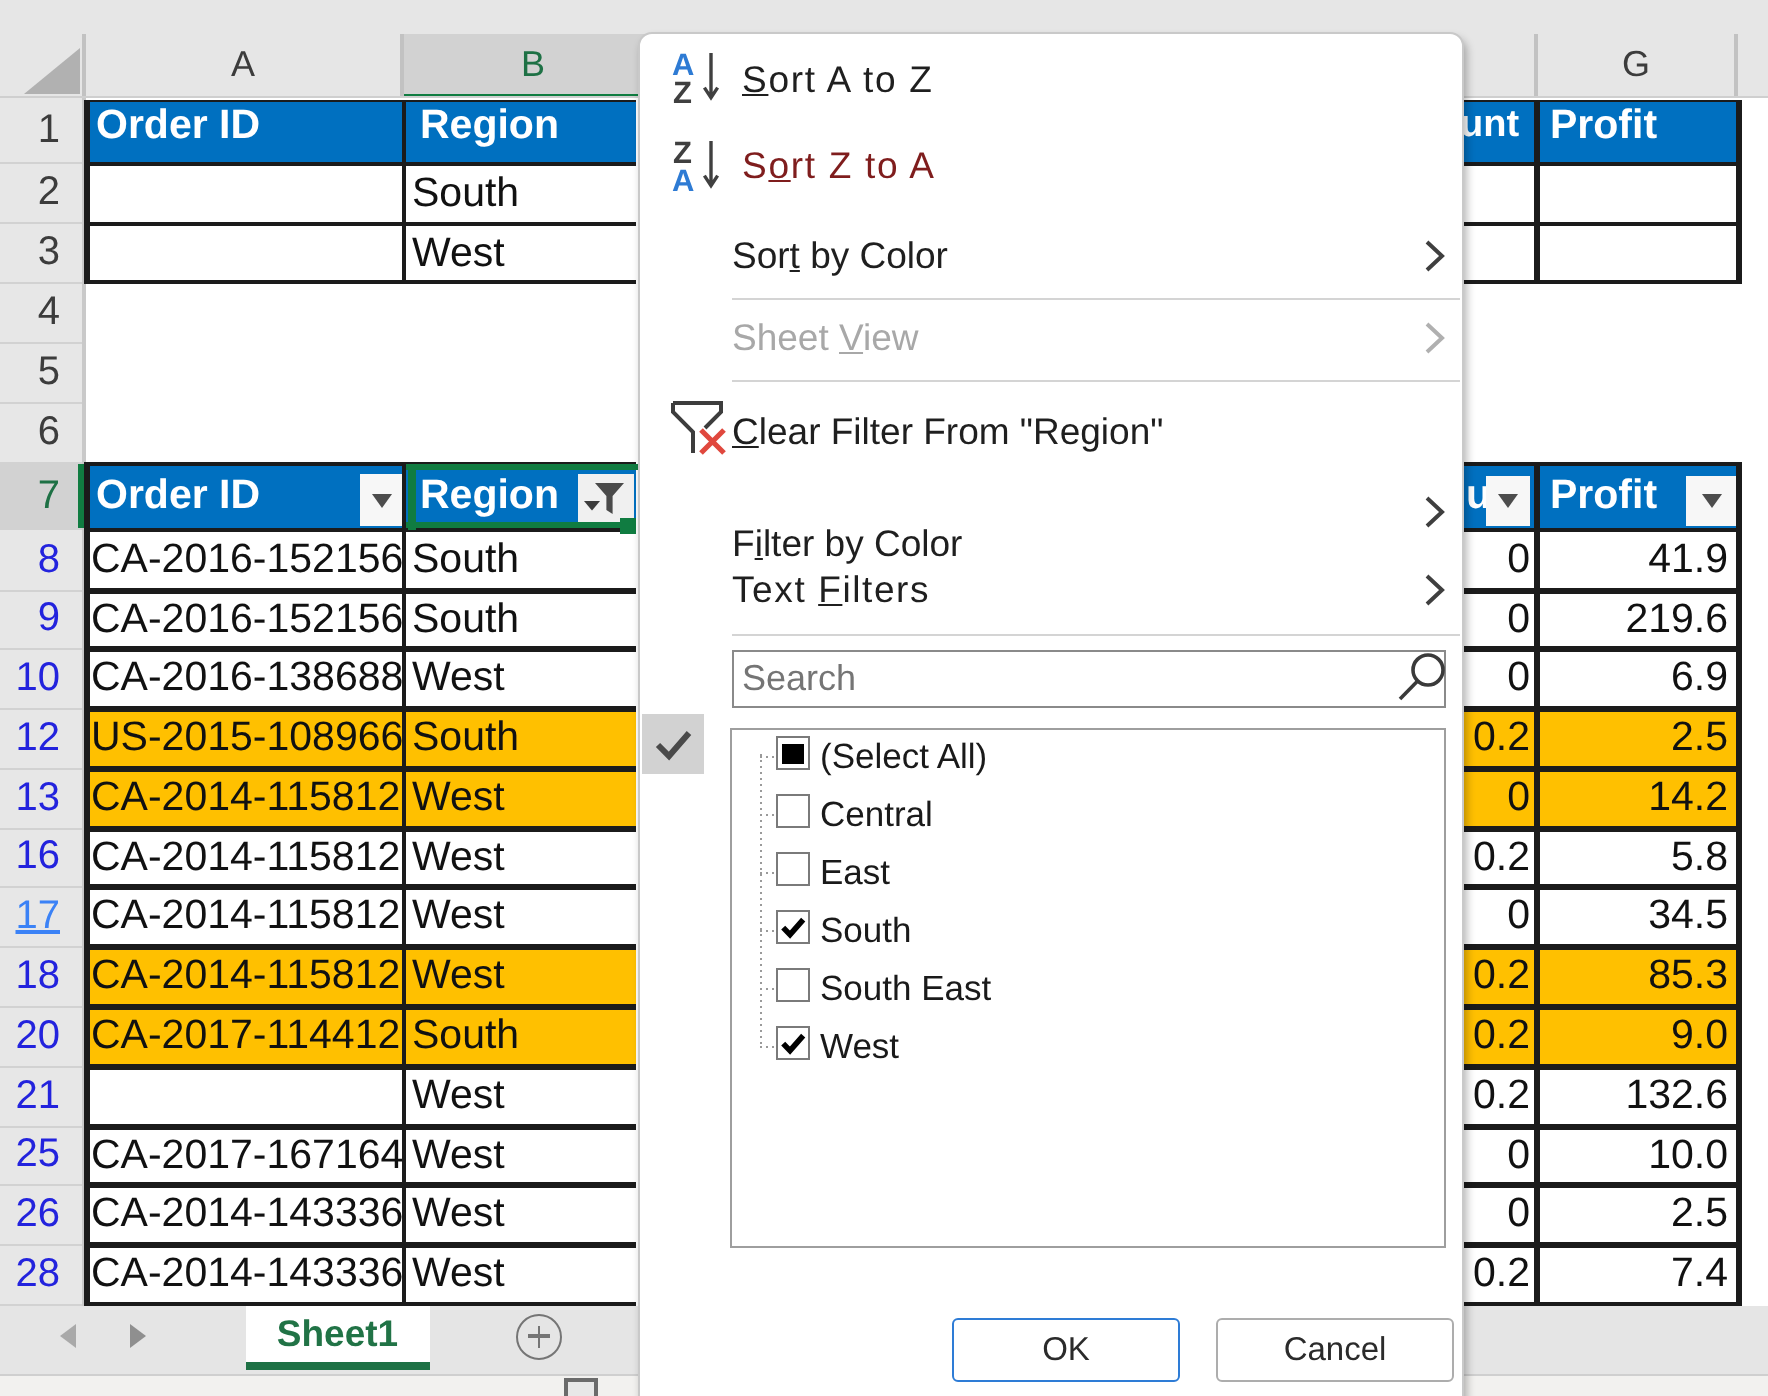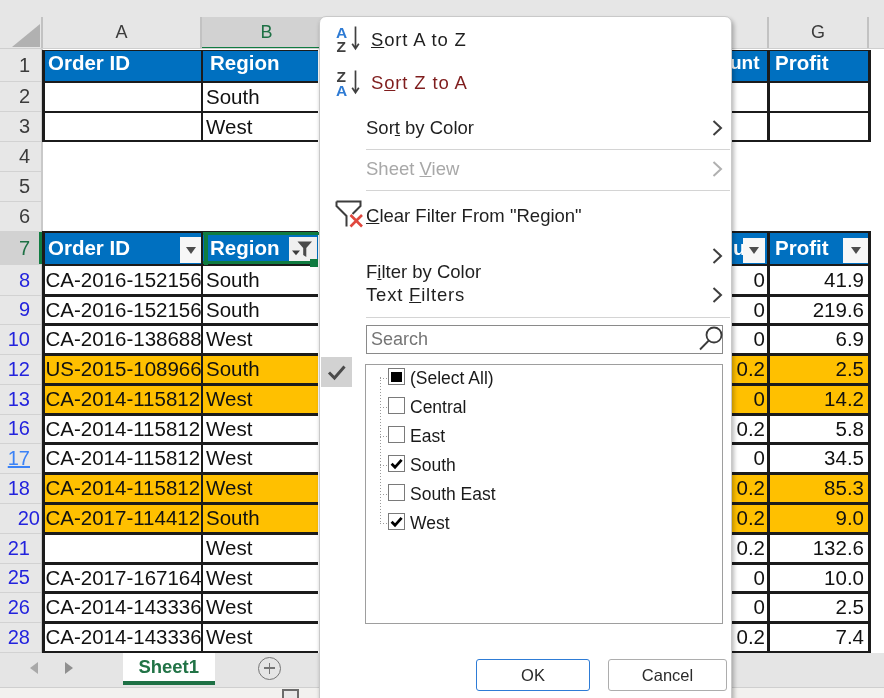--- a/index.html
+++ b/index.html
@@ -293,21 +293,21 @@
     <div class="abs rt" style="left:0;top:171px;width:30px;height:30px;font-size:20px;color:#3c3c3c;">5</div>
     <div class="abs rt" style="left:0;top:201px;width:30px;height:30px;font-size:20px;color:#3c3c3c;">6</div>
     <div class="abs rt" style="left:0;top:265px;width:30px;height:30px;font-size:20px;color:#2323dd;">8</div>
     <div class="abs rt" style="left:0;top:295px;width:30px;height:29px;font-size:20px;color:#2323dd;">9</div>
     <div class="abs rt" style="left:0;top:324px;width:30px;height:30px;font-size:20px;color:#2323dd;">10</div>
     <div class="abs rt" style="left:0;top:354px;width:30px;height:30px;font-size:20px;color:#2323dd;">12</div>
     <div class="abs rt" style="left:0;top:384px;width:30px;height:30px;font-size:20px;color:#2323dd;">13</div>
     <div class="abs rt" style="left:0;top:414px;width:30px;height:29px;font-size:20px;color:#2323dd;">16</div>
     <div class="abs rt" style="left:0;top:443px;width:30px;height:30px;font-size:20px;color:#3b82f6;text-decoration:underline;">17</div>
     <div class="abs rt" style="left:0;top:473px;width:30px;height:30px;font-size:20px;color:#2323dd;">18</div>
-    <div class="abs rt" style="left:0;top:503px;width:30px;height:30px;font-size:20px;color:#2323dd;margin-left:10px;">20</div>
+    <div class="abs rt" style="left:0;top:503px;width:30px;height:30px;font-size:20px;color:#2323dd;">20</div>
     <div class="abs rt" style="left:0;top:533px;width:30px;height:30px;font-size:20px;color:#2323dd;">21</div>
     <div class="abs rt" style="left:0;top:563px;width:30px;height:29px;font-size:20px;color:#2323dd;">25</div>
     <div class="abs rt" style="left:0;top:592px;width:30px;height:30px;font-size:20px;color:#2323dd;">26</div>
     <div class="abs rt" style="left:0;top:622px;width:30px;height:30px;font-size:20px;color:#2323dd;">28</div>
     <div class="abs" style="left:0;top:80.5px;width:41px;height:1px;background:#d2d2d2;"></div>
     <div class="abs" style="left:0;top:110.5px;width:41px;height:1px;background:#d2d2d2;"></div>
     <div class="abs" style="left:0;top:140.5px;width:41px;height:1px;background:#d2d2d2;"></div>
     <div class="abs" style="left:0;top:170.5px;width:41px;height:1px;background:#d2d2d2;"></div>
     <div class="abs" style="left:0;top:200.5px;width:41px;height:1px;background:#d2d2d2;"></div>
     <div class="abs" style="left:0;top:230.5px;width:41px;height:1px;background:#d2d2d2;"></div>

